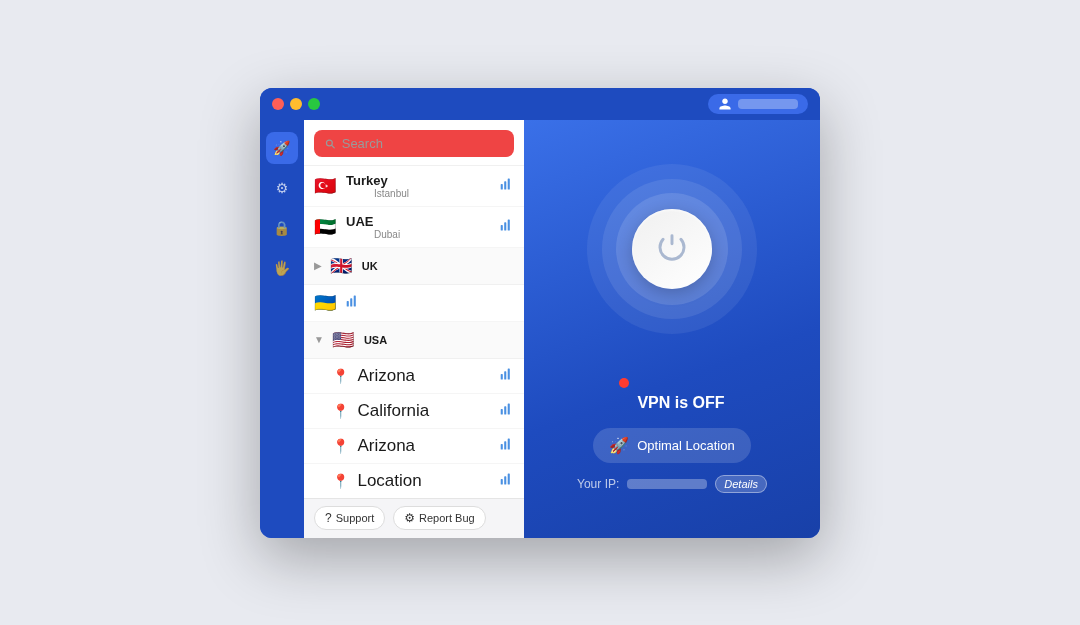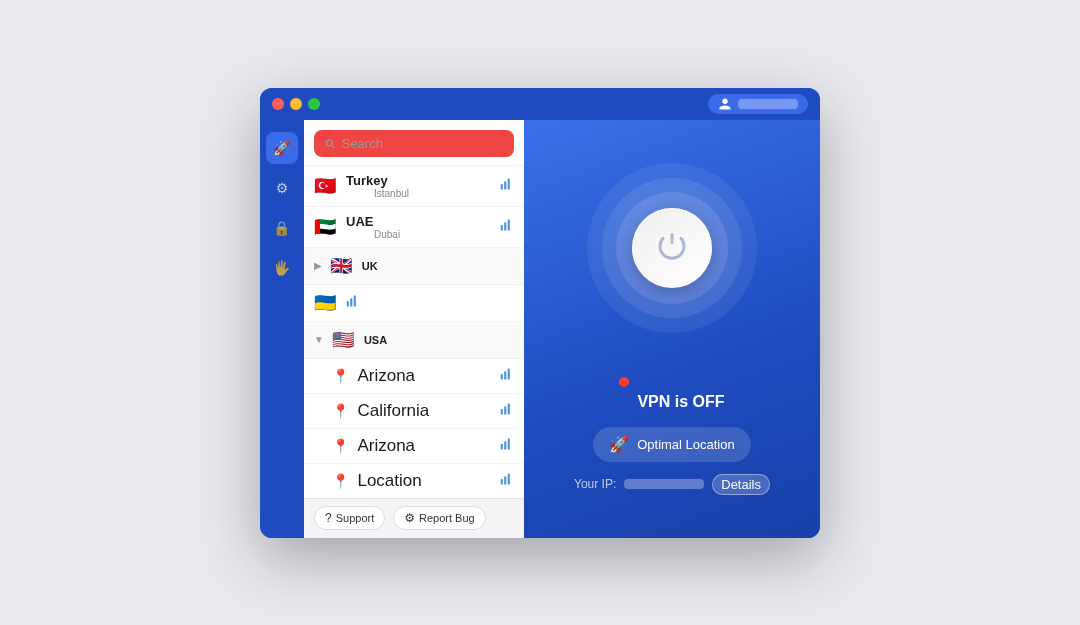--- a/index.html
+++ b/index.html
@@ -347,23 +347,24 @@
       width: 80px;
       height: 10px;
       background: rgba(255,255,255,0.3);
       border-radius: 4px;
     }
     .details-btn {
       background: rgba(255,255,255,0.2);
       border: 1px solid rgba(255,255,255,0.4);
       border-radius: 12px;
       color: white;
-      font-size: 13px;
+      font-size: 11px;
       padding: 2px 8px;
       cursor: pointer;
+      font-style: italic;
     }
   </style>
 </head>
 <body>
 
 <div class="app-window">
 
   <div class="title-bar">
     <div class="traffic-lights">
       <div class="traffic-light tl-red"></div>

